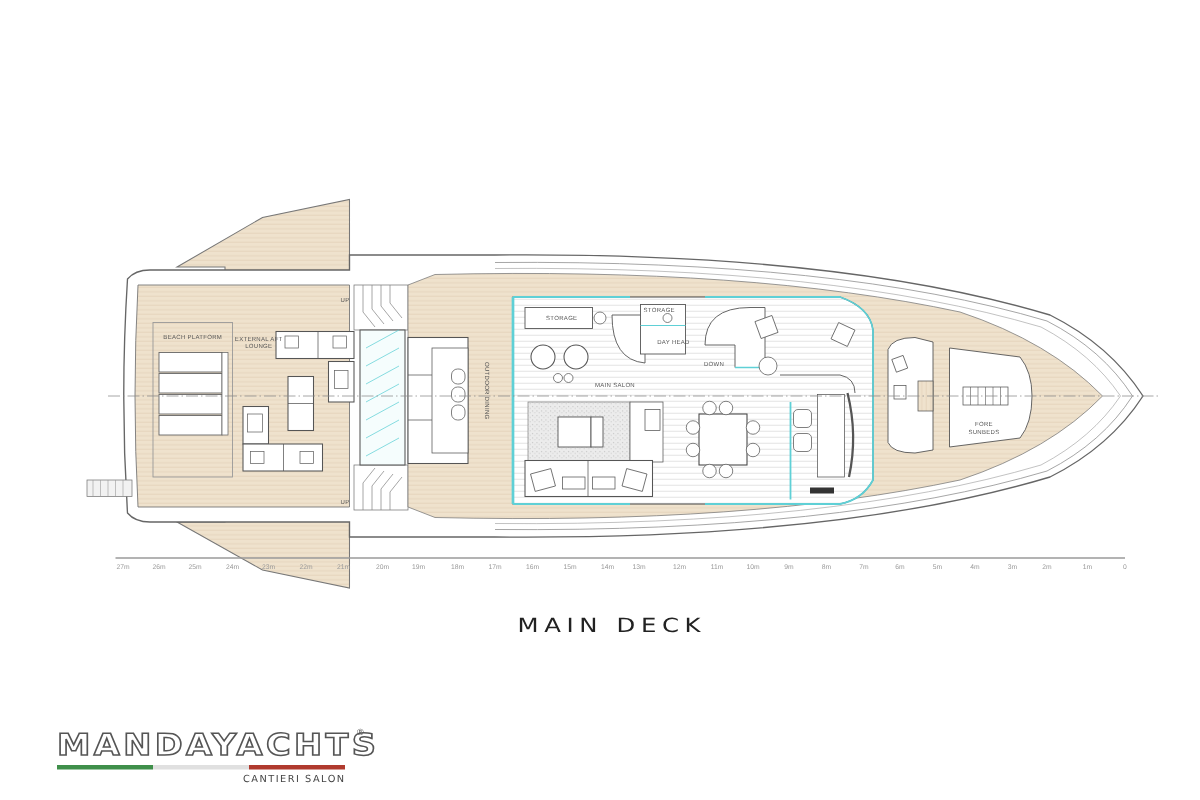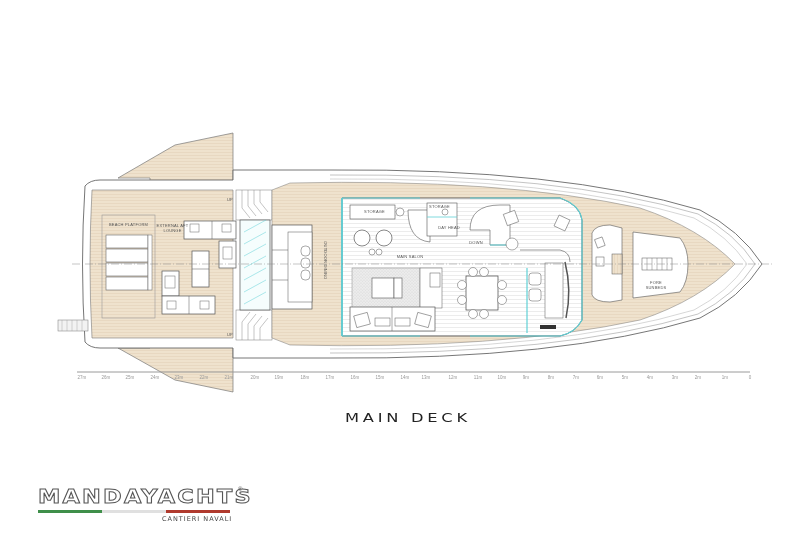--- a/index.html
+++ b/index.html
@@ -237,14 +237,14 @@
 <div class="title">MAIN DECK</div>
 
 <div class="logo">
   <div class="logo-text">MANDAYACHTS</div>
   <span class="logo-reg">®</span>
   <div class="logo-bar">
     <span style="background:#3f8f4a"></span>
     <span style="background:#e0e0e0"></span>
     <span style="background:#b03a2e"></span>
   </div>
-  <div class="logo-sub">CANTIERI NAVALI</div>
+  <div class="logo-sub">CANTIERI SALON</div>
 </div>
 
 </body></html>

